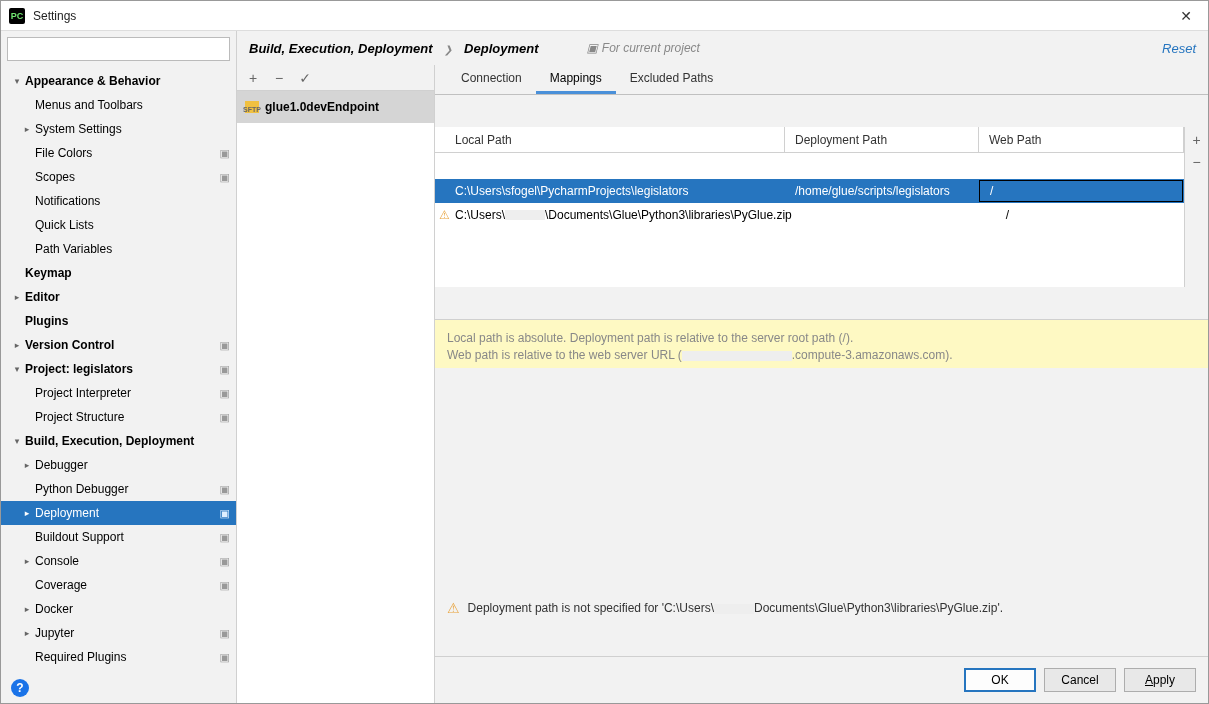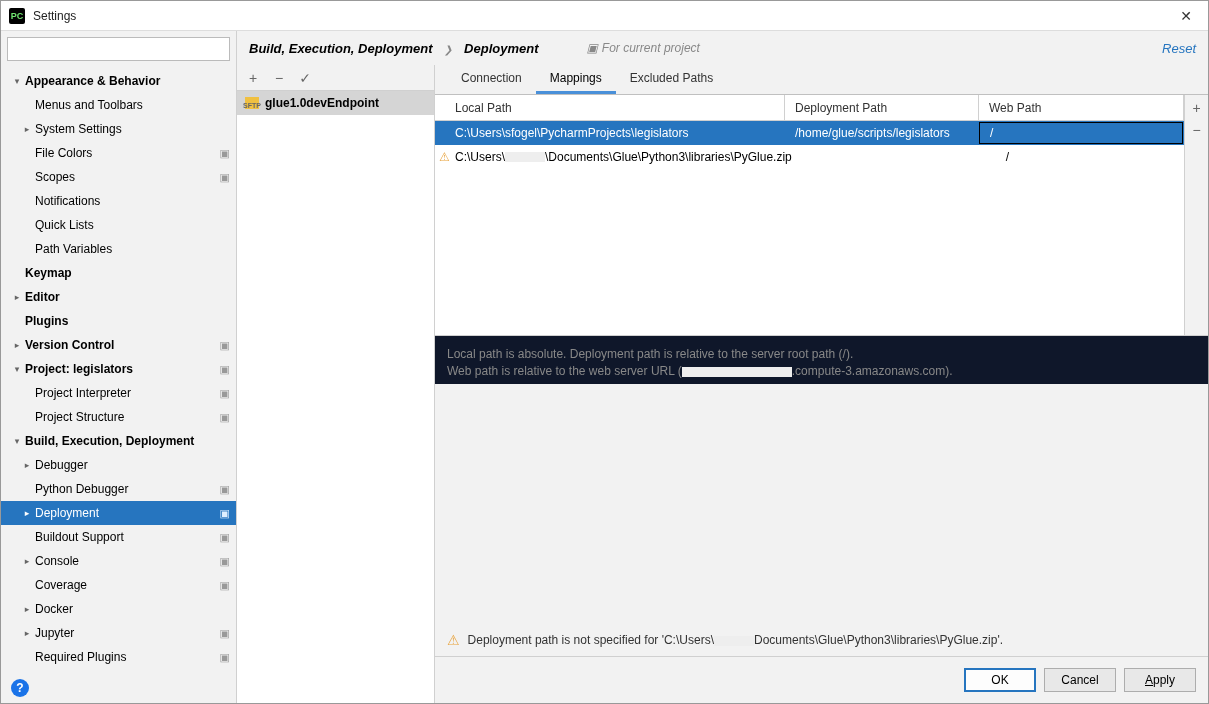--- a/index.html
+++ b/index.html
@@ -31,45 +31,45 @@
 .header { height: 34px; display: flex; align-items: center; padding: 0 12px; font-style: italic; }
 .breadcrumb { font-weight: bold; color: #000; font-size: 13px; }
 .breadcrumb .sep { color: #888; margin: 0 8px; font-weight: normal; font-size: 10px; }
 .for-project { margin-left: 48px; color: #888; font-size: 12px; display: flex; align-items: center; gap: 4px; }
 .reset { margin-left: auto; color: #2675bf; cursor: pointer; font-size: 13px; }
 .content-row { flex: 1; display: flex; overflow: hidden; }
 .list-panel { width: 198px; border-right: 1px solid #d0d0d0; background: #fff; display: flex; flex-direction: column; }
 .list-toolbar { height: 26px; display: flex; align-items: center; padding: 0 6px; gap: 6px; background: #f2f2f2; border-bottom: 1px solid #d0d0d0; }
 .tb-icon { width: 20px; height: 20px; display: flex; align-items: center; justify-content: center; color: #666; cursor: pointer; font-size: 14px; }
 .config-list { flex: 1; background: #fff; }
-.config-item { height: 24px; display: flex; align-items: center; padding: 0 8px; background: #d5d5d5; gap: 6px; font-weight: bold; }
+.config-item { height: 32px; display: flex; align-items: center; padding: 0 8px; background: #d5d5d5; gap: 6px; font-weight: bold; }
 .sftp-icon { width: 14px; height: 12px; background: #f0c040; font-size: 7px; color: #666; display: flex; align-items: flex-end; justify-content: center; }
-.detail-panel { flex: 1; display: flex; flex-direction: column; background: #f2f2f2; }
+.detail-panel { flex: 1; display: flex; flex-direction: column; background: #f2f2f2; gap: 32px; }
 .tabs { height: 30px; display: flex; align-items: flex-end; padding: 0 12px; border-bottom: 1px solid #c0c0c0; gap: 0; }
 .tab { padding: 6px 14px; cursor: pointer; color: #333; border-bottom: 3px solid transparent; }
 .tab.active { border-bottom-color: #4a90d9; color: #000; }
 .table-area { flex: 1; display: flex; background: #fff; margin: 0; border-top: none; }
 .paths-table { flex: 1; display: flex; flex-direction: column; }
 .table-header { display: flex; height: 26px; background: #fff; border-bottom: 1px solid #d0d0d0; }
 .th { display: flex; align-items: center; padding: 0 10px; border-right: 1px solid #d0d0d0; color: #333; }
 .th.local { flex: 0 0 350px; padding-left: 20px; }
 .th.deploy { flex: 0 0 194px; }
 .th.web { flex: 1; }
 .table-body { flex: 1; overflow-y: auto; }
 .tr { display: flex; height: 24px; align-items: center; }
-.tr.selected { background: #2675bf; color: #fff; }
+.tr.selected { background: #2675bf; color: #fff; margin-top: 26px; }
 .td { padding: 0 10px; display: flex; align-items: center; }
 .td.local { flex: 0 0 350px; padding-left: 20px; position: relative; }
 .td.deploy { flex: 0 0 194px; }
 .td.web { flex: 1; border: 1px solid #000; height: 22px; margin: 1px 1px 1px 0; }
 .tr:not(.selected) .td.web { border: none; margin: 0; }
 .warn-icon { position: absolute; left: 4px; color: #e8a33d; font-size: 12px; }
 .side-buttons { width: 24px; display: flex; flex-direction: column; align-items: center; padding-top: 4px; gap: 4px; background: #f2f2f2; border-left: 1px solid #d0d0d0; }
 .side-btn { width: 18px; height: 18px; display: flex; align-items: center; justify-content: center; color: #666; cursor: pointer; font-size: 14px; }
-.info-bar { padding: 10px 12px 4px 12px; color: #888; font-size: 12px; line-height: 1.4; border-top: 1px solid #d0d0d0; background: #0f172a; }
+.info-bar { padding: 10px 12px 4px 12px; color: #888; font-size: 12px; line-height: 1.4; border-top: 1px solid #d0d0d0; background: #fef9c3; }
 .redacted { display: inline-block; width: 110px; height: 10px; background: #eee; vertical-align: middle; }
 .redacted.sm { width: 40px; }
 .warning-bar { padding: 8px 12px; color: #333; display: flex; align-items: center; gap: 8px; background: #f2f2f2; }
 .warning-bar .warn-icon2 { color: #e8a33d; font-size: 14px; }
 .footer { height: 47px; display: flex; align-items: center; justify-content: flex-end; padding: 0 12px; gap: 8px; border-top: 1px solid #d0d0d0; background: #f2f2f2; }
 .btn { min-width: 72px; height: 24px; border: 1px solid #adadad; background: #e8e8e8; cursor: pointer; font-size: 12px; padding: 0 14px; }
 .btn.primary { border: 2px solid #2675bf; background: #fdfdfd; }
 .btn u { text-decoration: underline; }
 </style>
 </head>

